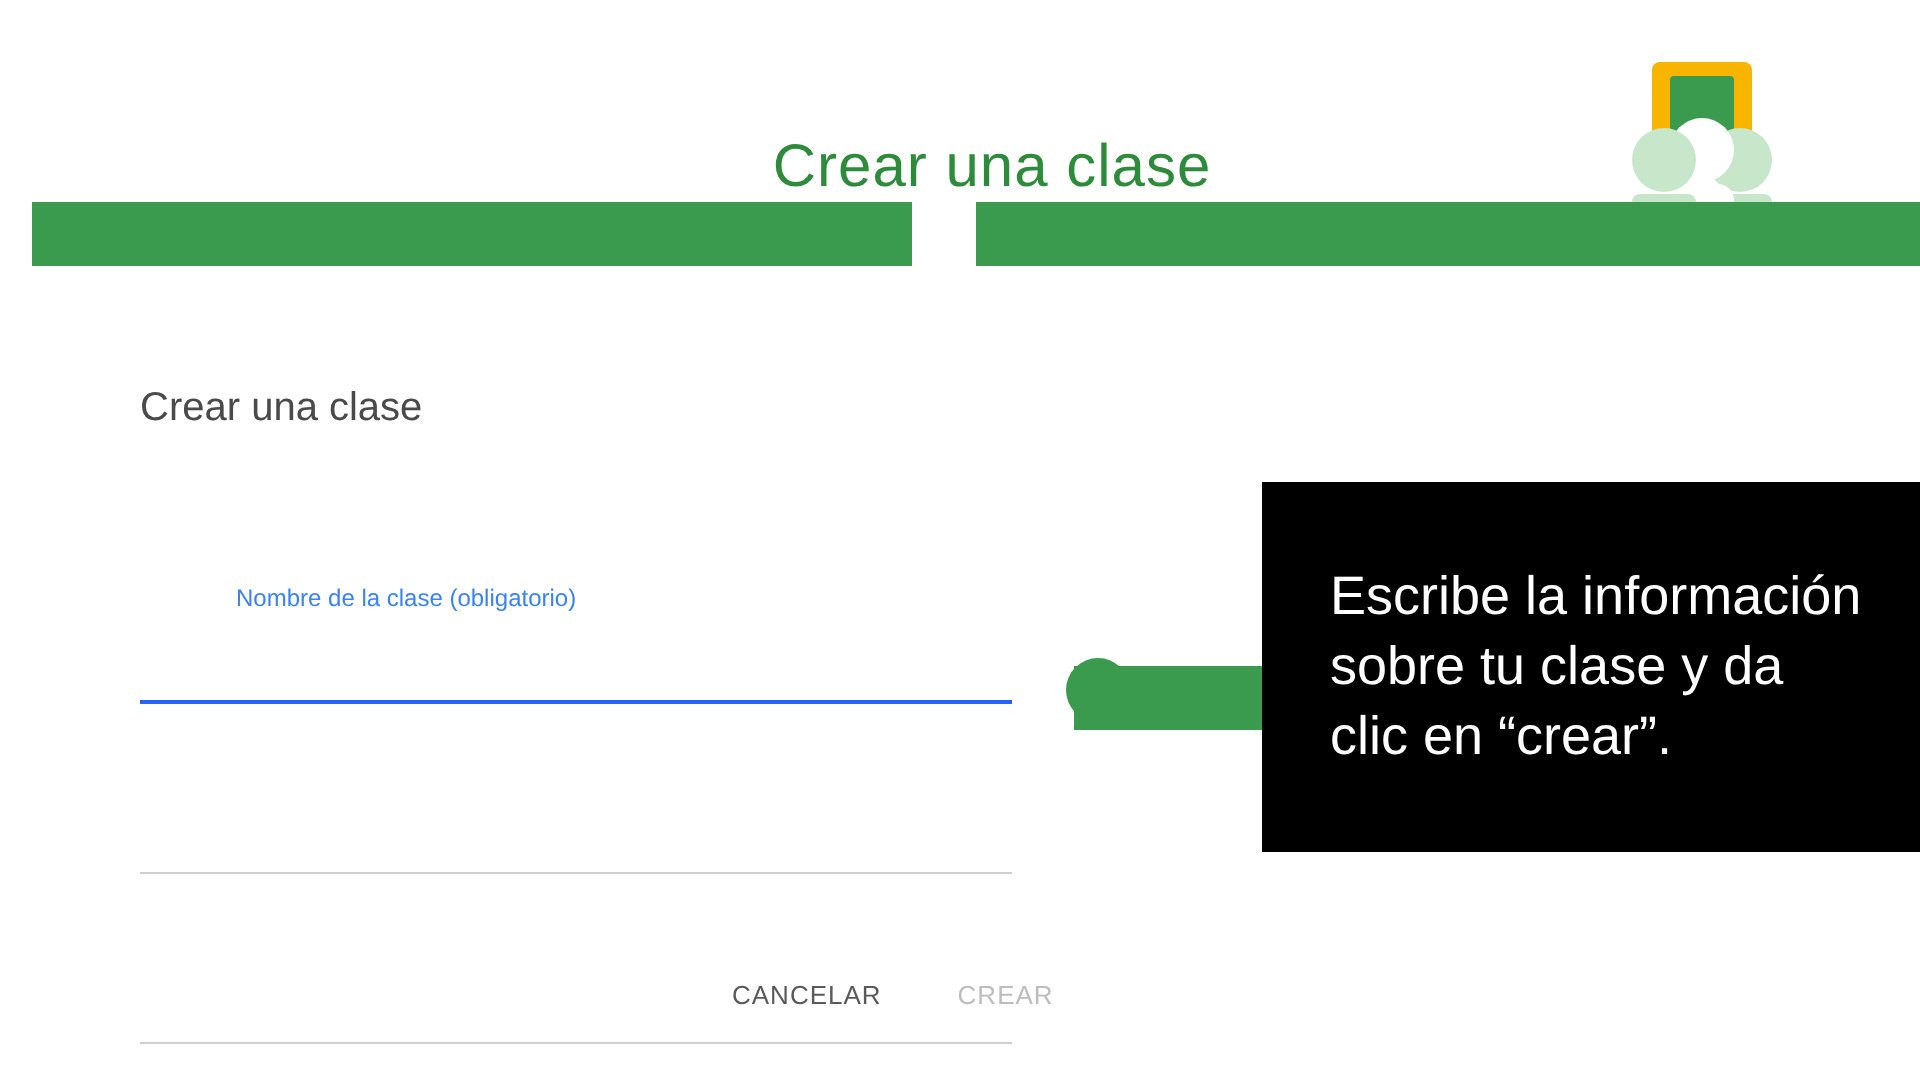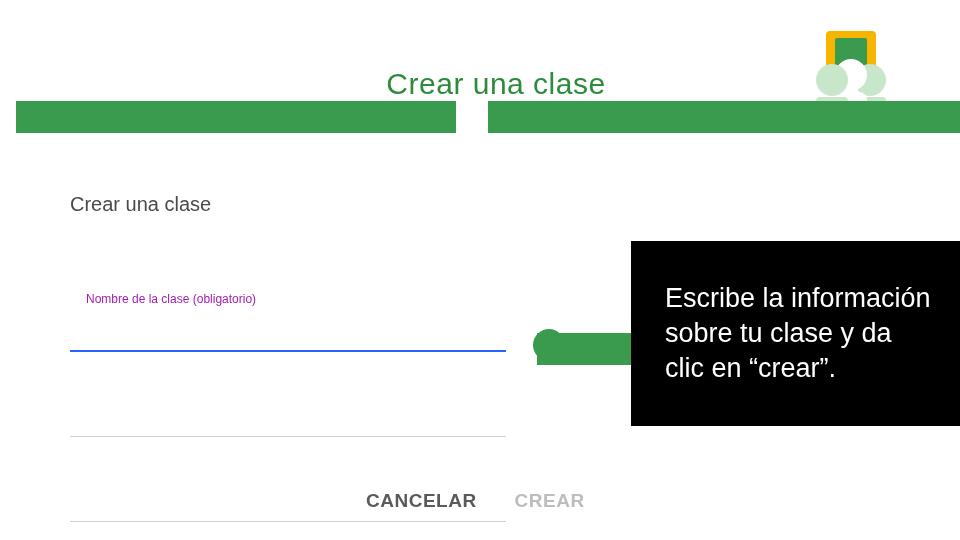--- a/index.html
+++ b/index.html
@@ -119,21 +119,22 @@
     .form-field {
       margin-bottom: 28px;
     }
     .form-label {
       font-size: 12px;
       color: #9e9e9e;
       display: block;
       margin-bottom: 4px;
     }
     .form-label.active {
-      color: #a21caf;
+      color: #3b82f6;
+      margin-left: 32px;
     }
     .form-input {
       width: 100%;
       border: none;
       border-bottom: 1px solid #d0d0d0;
       padding: 4px 0;
       font-size: 14px;
       background: transparent;
       outline: none;
     }
@@ -143,22 +144,22 @@
     .form-buttons {
       position: absolute;
       top: 450px;
       left: 330px;
       display: flex;
       gap: 30px;
     }
     .btn {
       background: none;
       border: none;
-      font-size: 19px;
-      font-weight: 700;
+      font-size: 13px;
+      font-weight: 400;
       letter-spacing: 0.5px;
       cursor: pointer;
       padding: 8px 4px;
       font-family: Arial, sans-serif;
     }
     .btn-cancel {
       color: #5a5a5a;
     }
     .btn-create {
       color: #bdbdbd;

